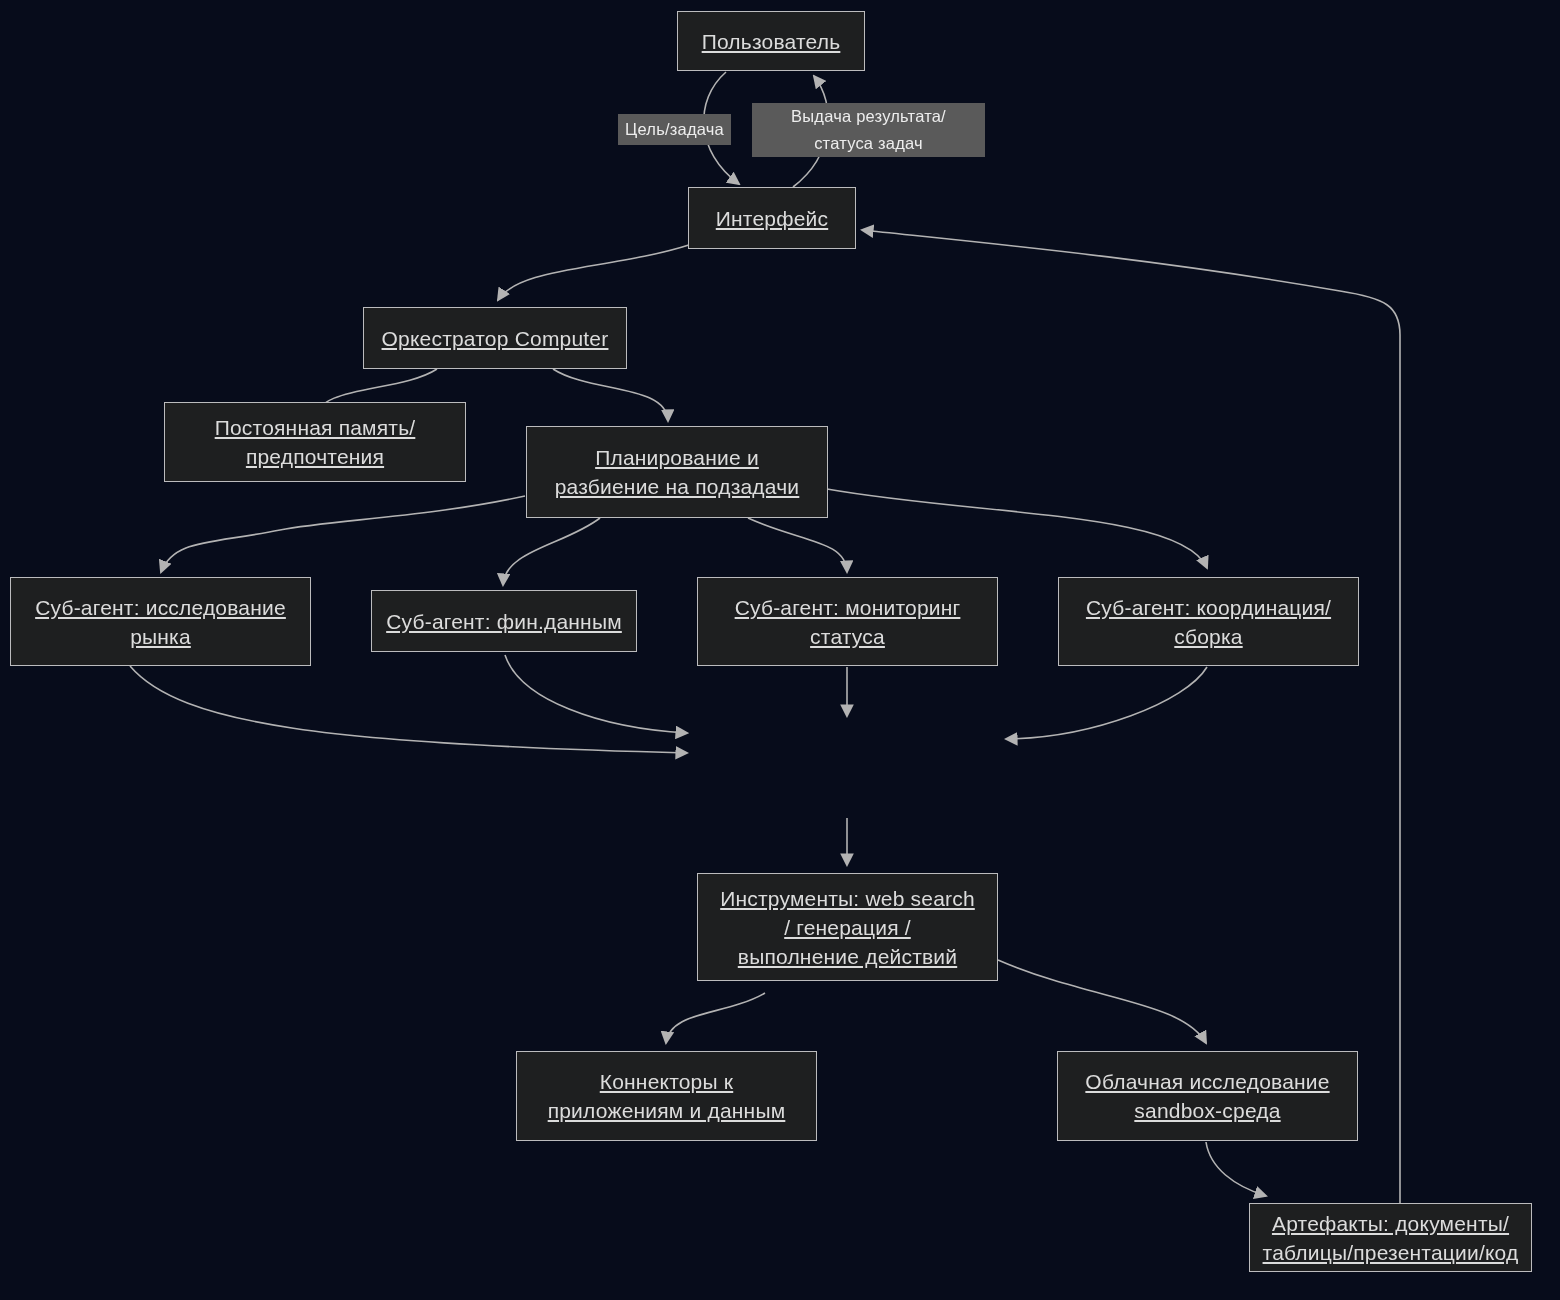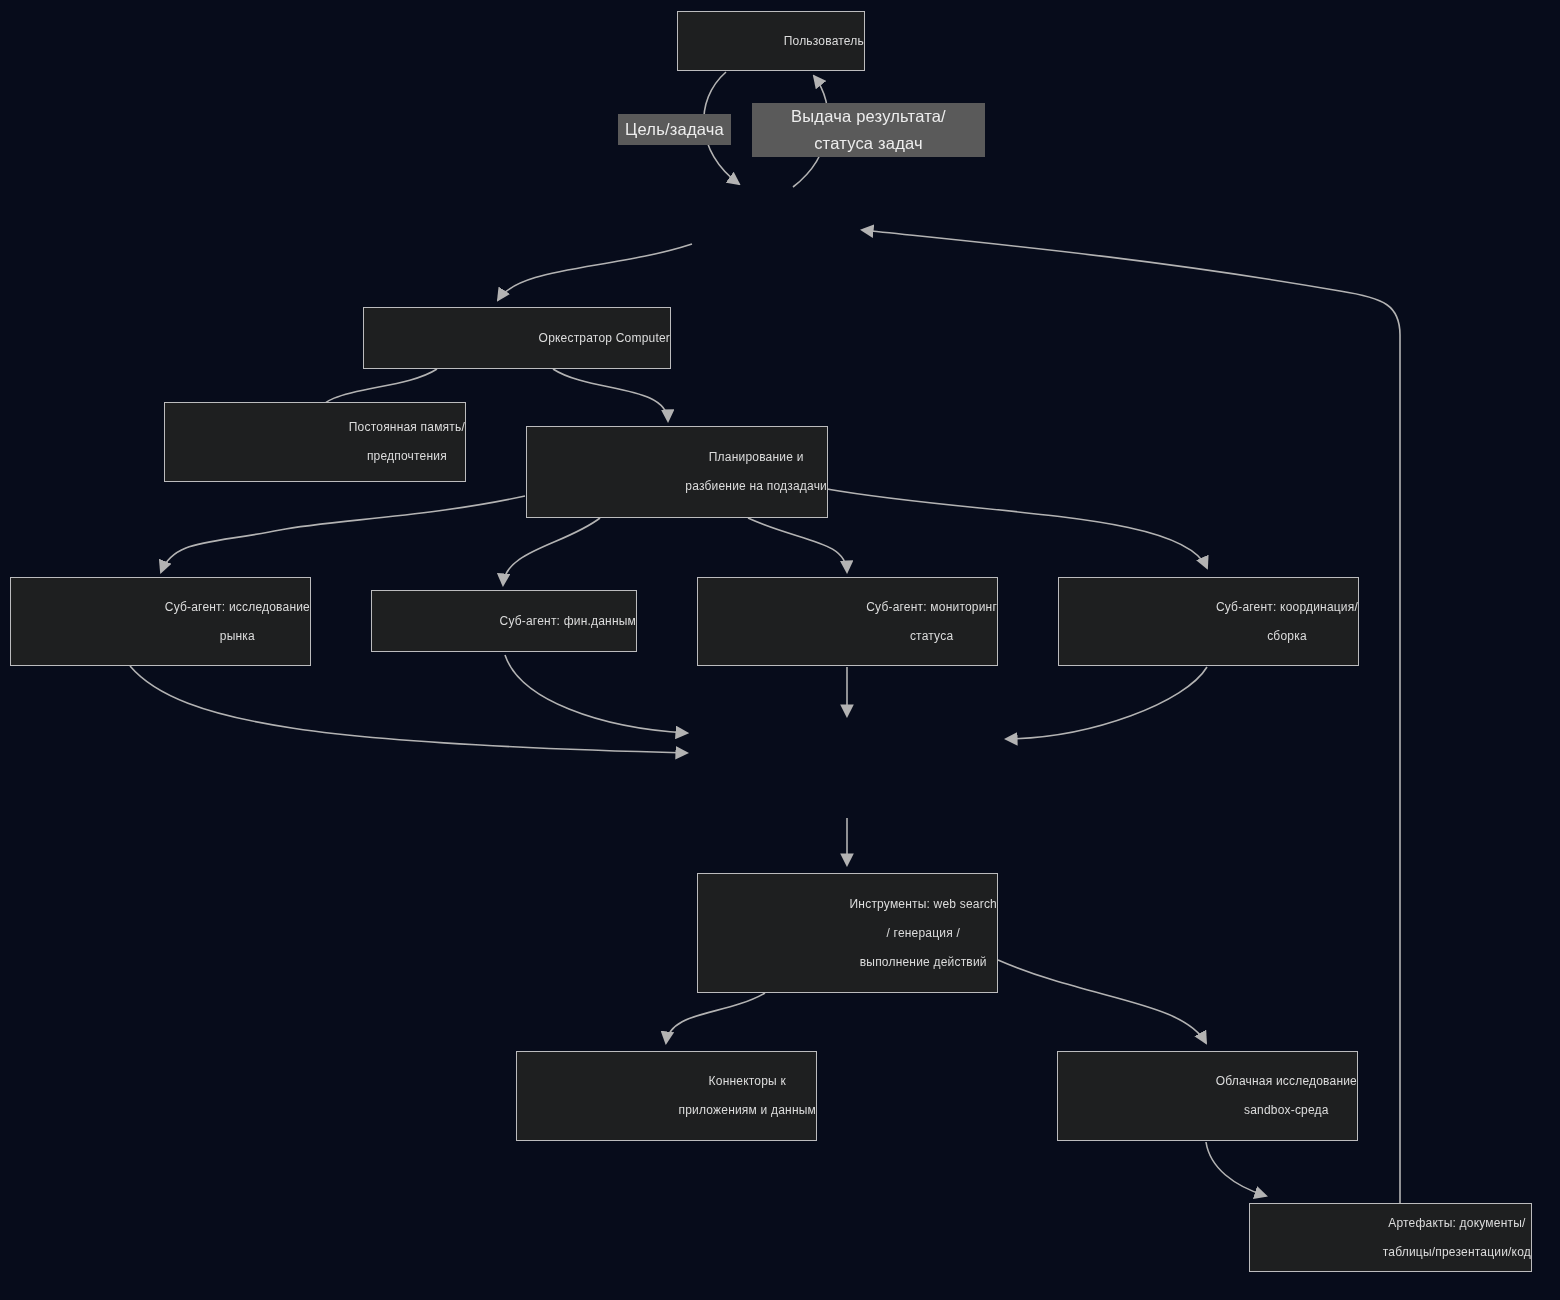--- a/index.html
+++ b/index.html
@@ -35,26 +35,27 @@
   }
   #arrowhead path { fill: var(--edge); stroke: none; }
   .node {
     position: absolute;
     z-index: 3;
     background: var(--node-fill);
     border: 1.5px solid var(--node-border);
     color: var(--node-text);
     display: flex;
     align-items: center;
-    justify-content: flex-end;
+    justify-content: center;
     text-align: center;
-    font-size: 12px;
+    font-size: 21px;
     line-height: 29px;
     white-space: pre-line;
     letter-spacing: 0.2px;
+    text-decoration: underline;
   }
   .edge-label {
     position: absolute;
     z-index: 2;
     background: var(--edge-label-bg);
     color: var(--edge-label-text);
     display: flex;
     align-items: center;
     justify-content: center;
     text-align: center;
@@ -101,22 +102,25 @@
   </div>
   <div class="edge-label" style="left:752px; top:103px; width:233px; height:54px">
     <span>Выдача результата/
 статуса задач</span>
   </div>
 
   <div class="node" style="left:677px; top:11px; width:188px; height:60px">
     <span>Пользователь</span>
   </div>
 
+  <div class="node" style="left:688px; top:187px; width:168px; height:62px">
+    <span>Интерфейс</span>
+  </div>
 
-  <div class="node" style="left:363px; top:307px; width:308px; height:62px">
+  <div class="node" style="left:363px; top:307px; width:264px; height:62px">
     <span>Оркестратор Computer</span>
   </div>
 
   <div class="node" style="left:164px; top:402px; width:302px; height:80px">
     <span>Постоянная память/
 предпочтения</span>
   </div>
 
   <div class="node" style="left:526px; top:426px; width:302px; height:92px">
     <span>Планирование и
@@ -136,21 +140,21 @@
     <span>Суб-агент: мониторинг
 статуса</span>
   </div>
 
   <div class="node" style="left:1058px; top:577px; width:301px; height:89px">
     <span>Суб-агент: координация/
 сборка</span>
   </div>
 
 
-  <div class="node" style="left:697px; top:873px; width:301px; height:120px">
+  <div class="node" style="left:697px; top:873px; width:301px; height:108px">
     <span>Инструменты: web search
 / генерация /
 выполнение действий</span>
   </div>
 
   <div class="node" style="left:516px; top:1051px; width:301px; height:90px">
     <span>Коннекторы к
 приложениям и данным</span>
   </div>
 

